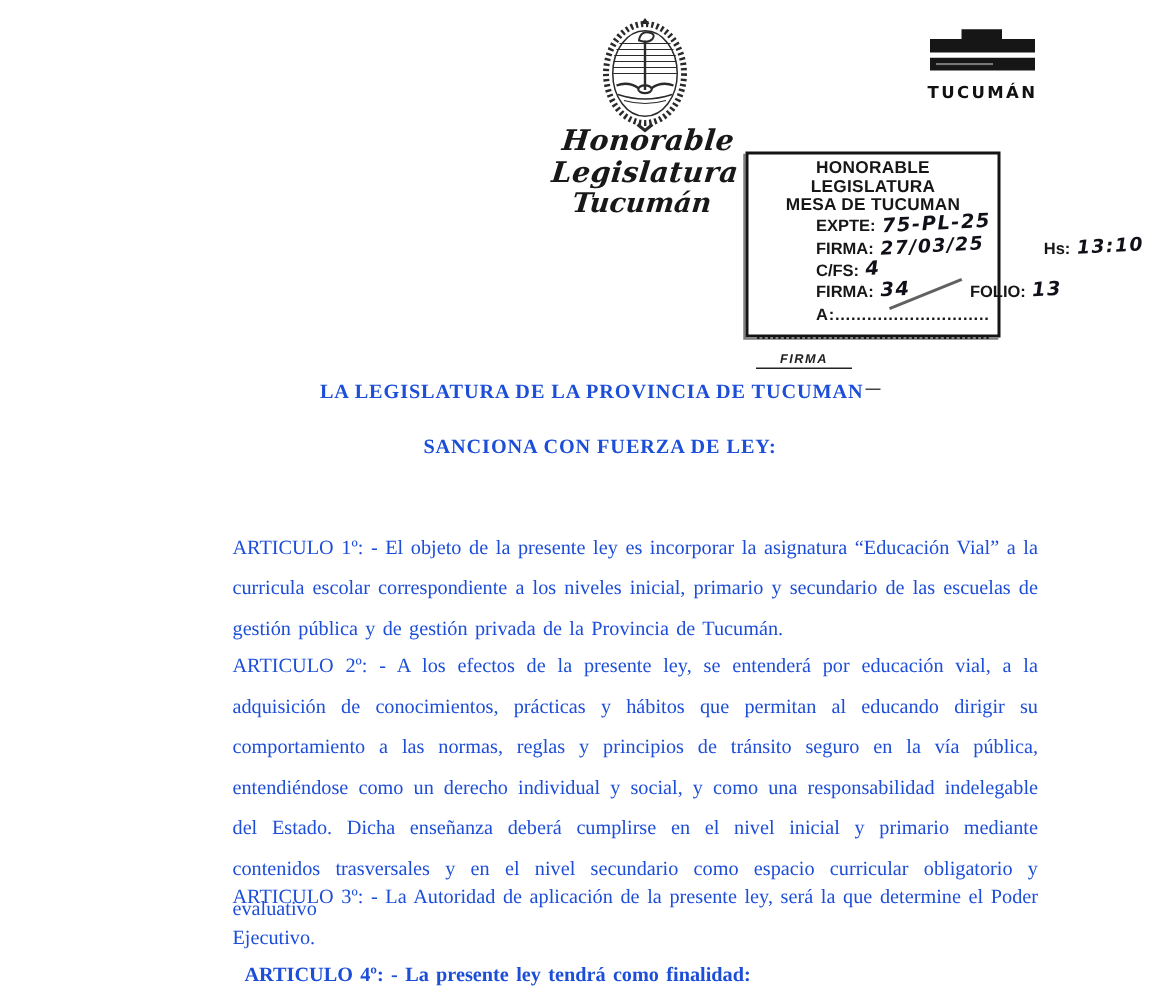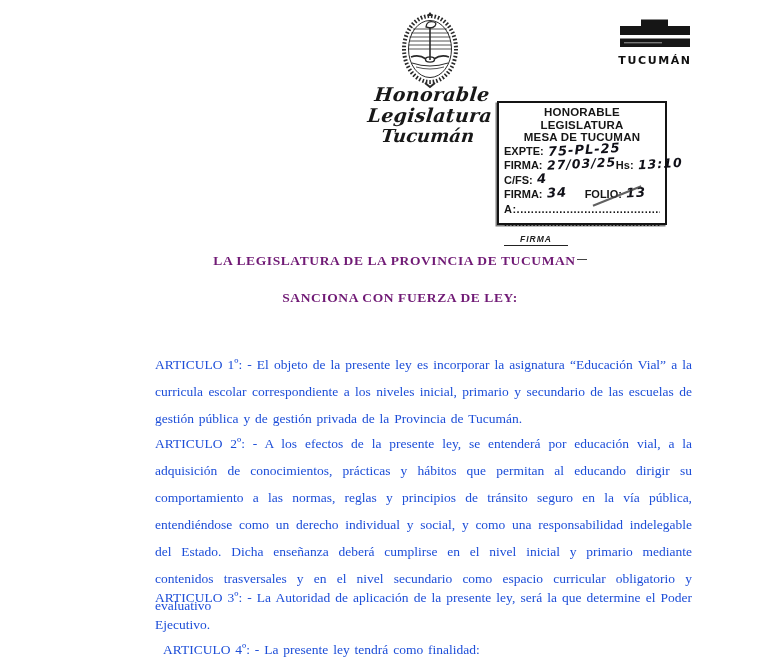--- a/index.html
+++ b/index.html
@@ -30,21 +30,21 @@
   
   .stamp {
     position:absolute; left:497px; top:101px; width:170px; height:124px;
     border:2.5px solid #141414; background:rgba(255,255,255,.92);
     font-family:"Liberation Sans", sans-serif; color:#161616;
     padding:3px 5px 2px 5px; box-sizing:border-box;
     box-shadow:-1.5px 1.5px 0 rgba(20,20,20,.55);
   }
   .stamp-title { text-align:center; font-weight:bold; font-size:11.5px; line-height:12.5px; letter-spacing:.2px; }
   .stamp-row { display:flex; align-items:baseline; font-weight:bold; font-size:11px; line-height:14.5px; white-space:nowrap; }
-  .stamp-label { flex:0 0 auto; }
+  .stamp-label { flex:0 0 auto;margin-left:40px; }
   .hand {
     font-family:"DejaVu Sans", sans-serif; font-weight:600; font-style:italic;
     font-size:13px; color:#101018; letter-spacing:1px;
     display:inline-block; transform:rotate(-3deg) translateY(-1px); margin-left:4px;
   }
   .hand-sm { font-size:12.5px; }
   .spacer { flex:1 1 auto; }
   .dots-row { overflow:hidden; height:13px; letter-spacing:.5px; }
   .firma-row { text-align:left; margin-top:0;font-style:italic; }
   .firma-label {
@@ -52,37 +52,37 @@
     border-bottom:1.5px solid #222; padding:0 16px 1px 16px; color:#222;
   }
   .sig-stroke {
     position:absolute; left:92px; top:92px; width:52px; height:1.5px;
     background:#3a3a3a; transform:rotate(-22deg); opacity:.8;
   }
 
   
   .doc-title, .doc-subtitle {
     position:absolute; left:150px; width:500px; text-align:center;
-    font-weight:bold; font-size:13.5px; letter-spacing:.6px; color:#701a75;
+    font-weight:bold; font-size:13.5px; letter-spacing:.6px; color:#1d4ed8;
   }
   .doc-title { top:253px; }
   .doc-subtitle { top:290px; }
   .doc-title::after {
     content:""; display:inline-block; width:10px; height:1px;
     background:#444; vertical-align:super; margin-left:1px;
   }
   .article {
     position:absolute; left:155px; width:537px; margin:0;
     font-size:13.5px; line-height:27px; text-align:justify; color:#1d4ed8;
     word-spacing:1.5px;
   }
   .a1 { top:351px; }
   .a2 { top:430px; }
   .a3 { top:584px; }
-  .a4 { top:636px; padding-left:8px; width:529px; }
+  .a4 { top:636px; padding-left:8px; width:529px;font-weight:bold; }
 </style>
 </head>
 <body>
 
 <div class="page">
 
   <div class="coat">
     <svg width="64" height="78" viewBox="0 0 64 78" xmlns="http://www.w3.org/2000/svg">
 
       <ellipse cx="32" cy="38" rx="26" ry="33" fill="none" stroke="#2a2a2a" stroke-width="4" stroke-dasharray="1.6,1.9"></ellipse>

